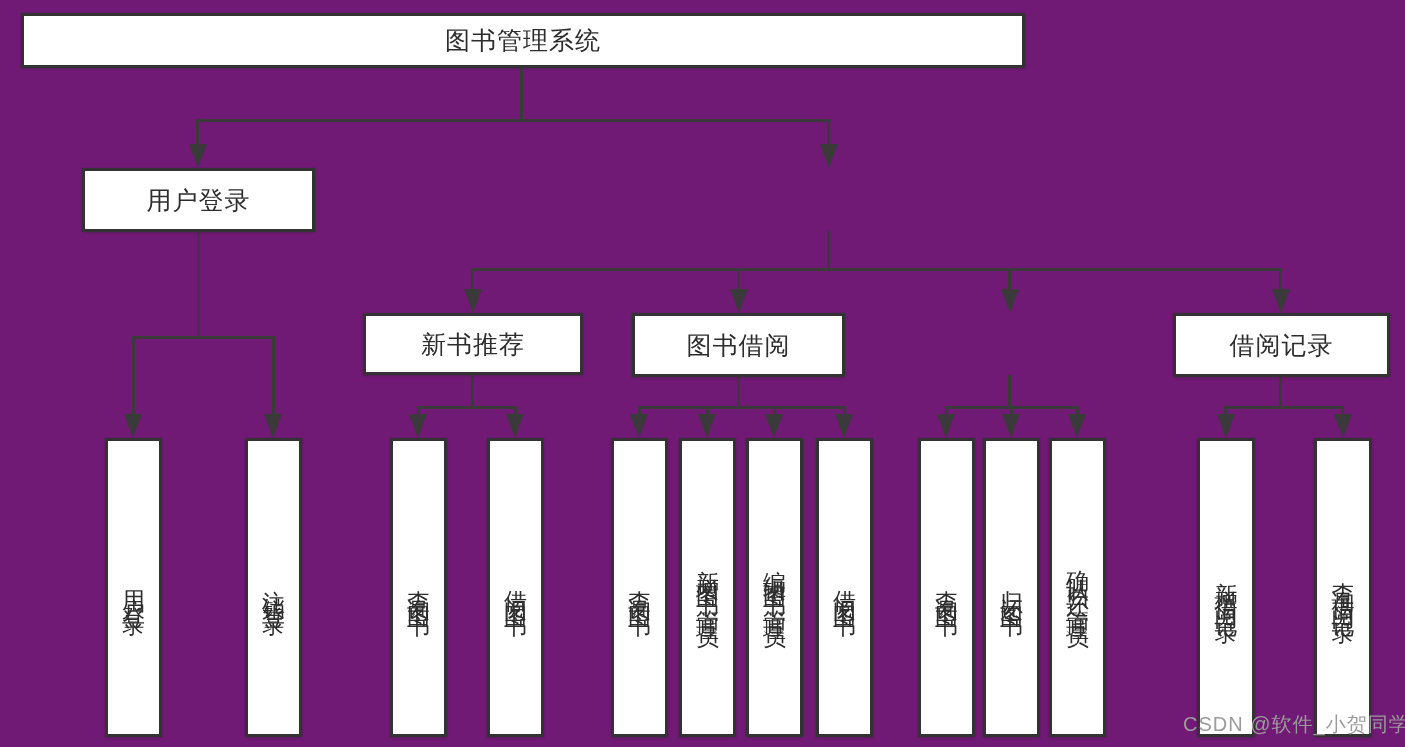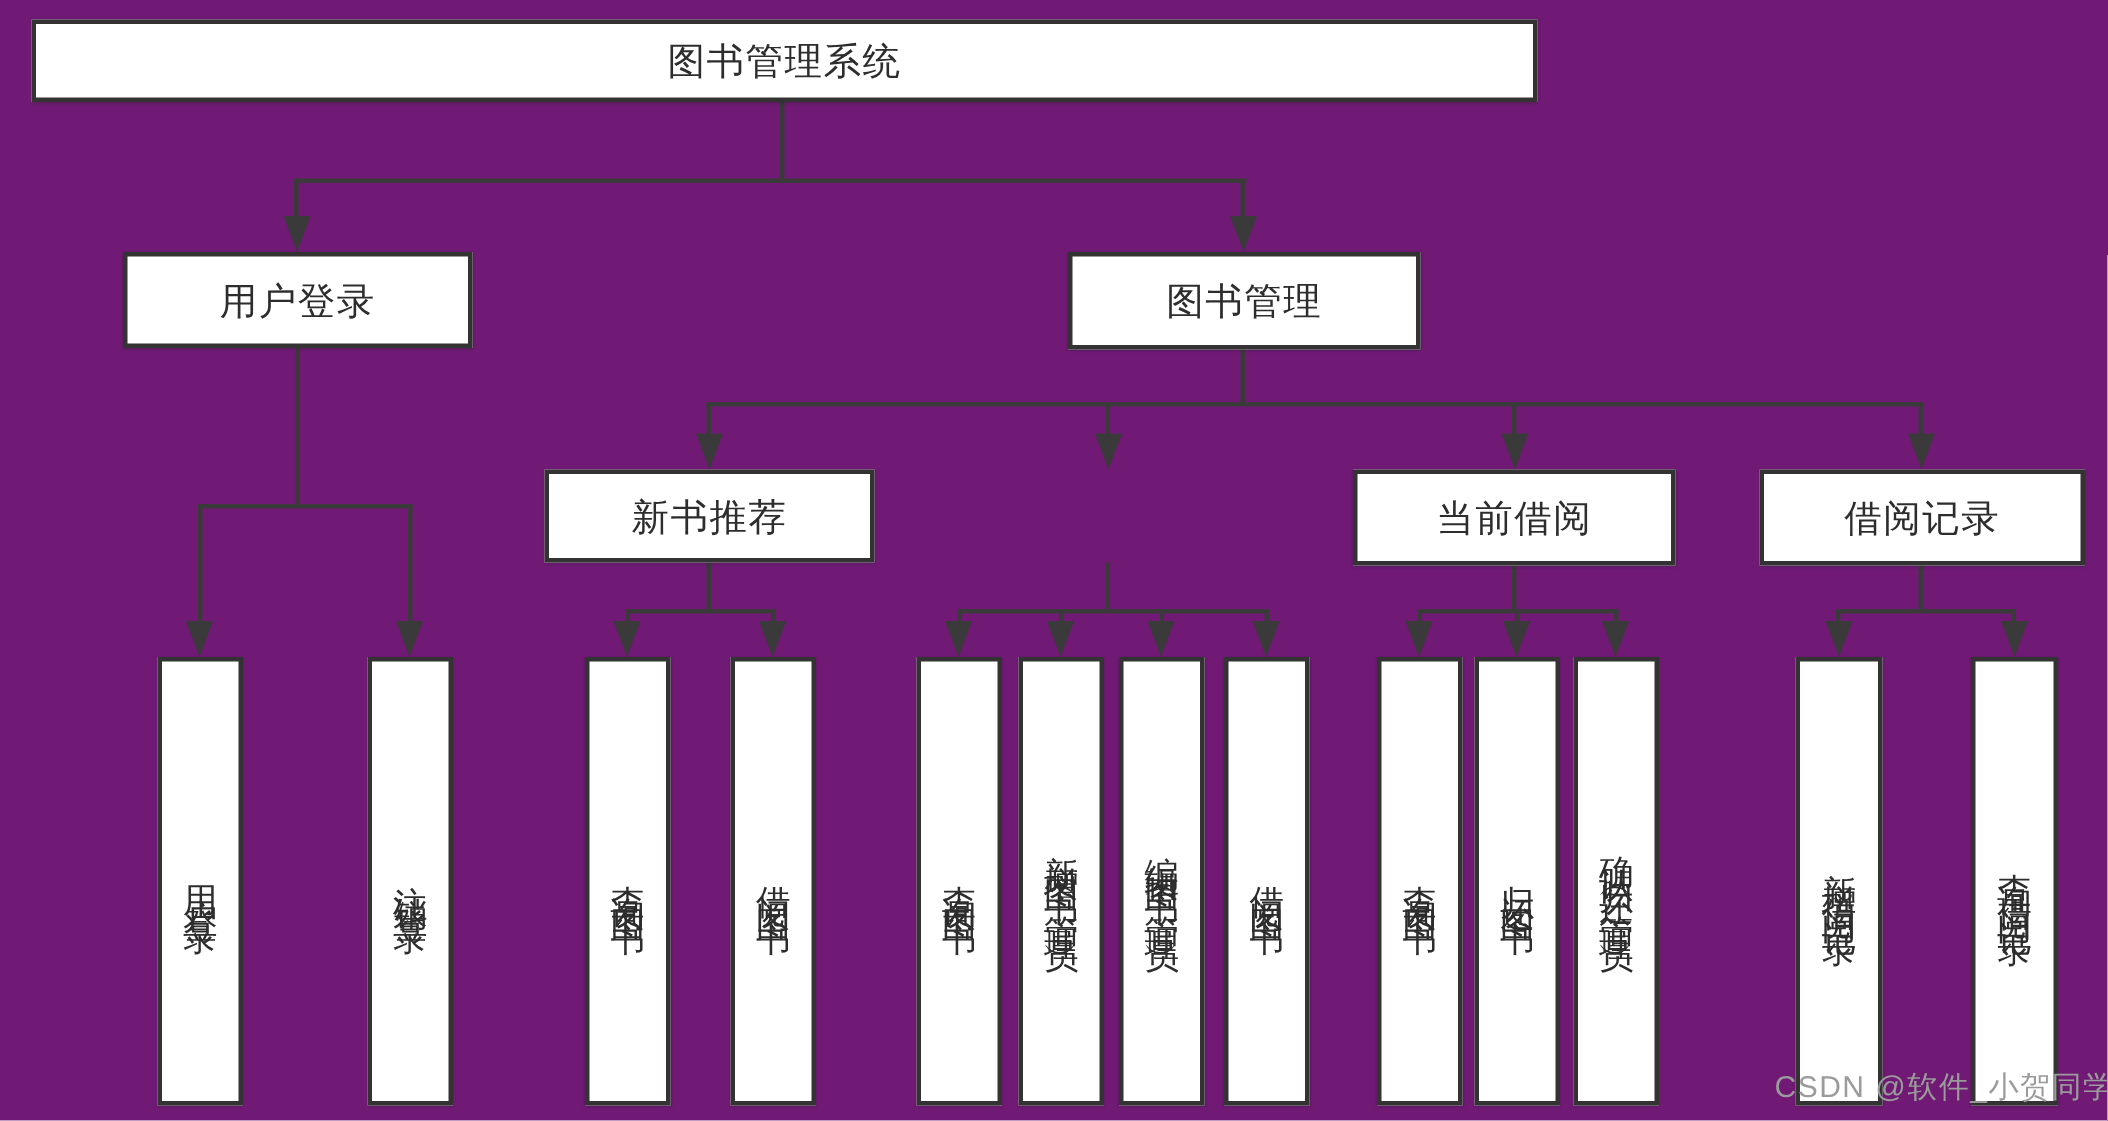--- a/index.html
+++ b/index.html
@@ -113,24 +113,23 @@
   <div class="vl" style="left:1279px;top:375px;height:31px;"></div>
   <div class="hl" style="left:1224px;top:406px;width:119px;"></div>
   <div class="vl" style="left:1224px;top:406px;height:12px;"></div>
   <div class="ah" style="left:1217px;top:414px;"></div>
   <div class="vl" style="left:1341px;top:406px;height:12px;"></div>
   <div class="ah" style="left:1334px;top:414px;"></div>
 
   <div class="box hbox" style="left:21px;top:13px;width:1004px;height:55px;">图书管理系统</div>
 
   <div class="box hbox" style="left:82px;top:168px;width:233px;height:64px;">用户登录</div>
-  <div class="box hbox" style="left:712px;top:168px;width:235px;height:65px;">图书管理</div>
 
   <div class="box hbox" style="left:363px;top:313px;width:220px;height:62px;">新书推荐</div>
-  <div class="box hbox" style="left:902px;top:313px;width:215px;height:64px;">当前借阅</div>
+  <div class="box hbox" style="left:632px;top:313px;width:213px;height:64px;">图书借阅</div>
   <div class="box hbox" style="left:1173px;top:313px;width:217px;height:64px;">借阅记录</div>
 
   <div class="box leaf" style="left:105px;top:438px;width:57px;height:299px;">用户登录</div>
   <div class="box leaf" style="left:245px;top:438px;width:57px;height:299px;">注销登录</div>
 
   <div class="box leaf" style="left:390px;top:438px;width:57px;height:299px;">查询图书</div>
   <div class="box leaf" style="left:487px;top:438px;width:57px;height:299px;">借阅图书</div>
 
   <div class="box leaf" style="left:611px;top:438px;width:57px;height:299px;">查询图书</div>
   <div class="box leaf" style="left:679px;top:438px;width:57px;height:299px;">新增图书（管理员）</div>

